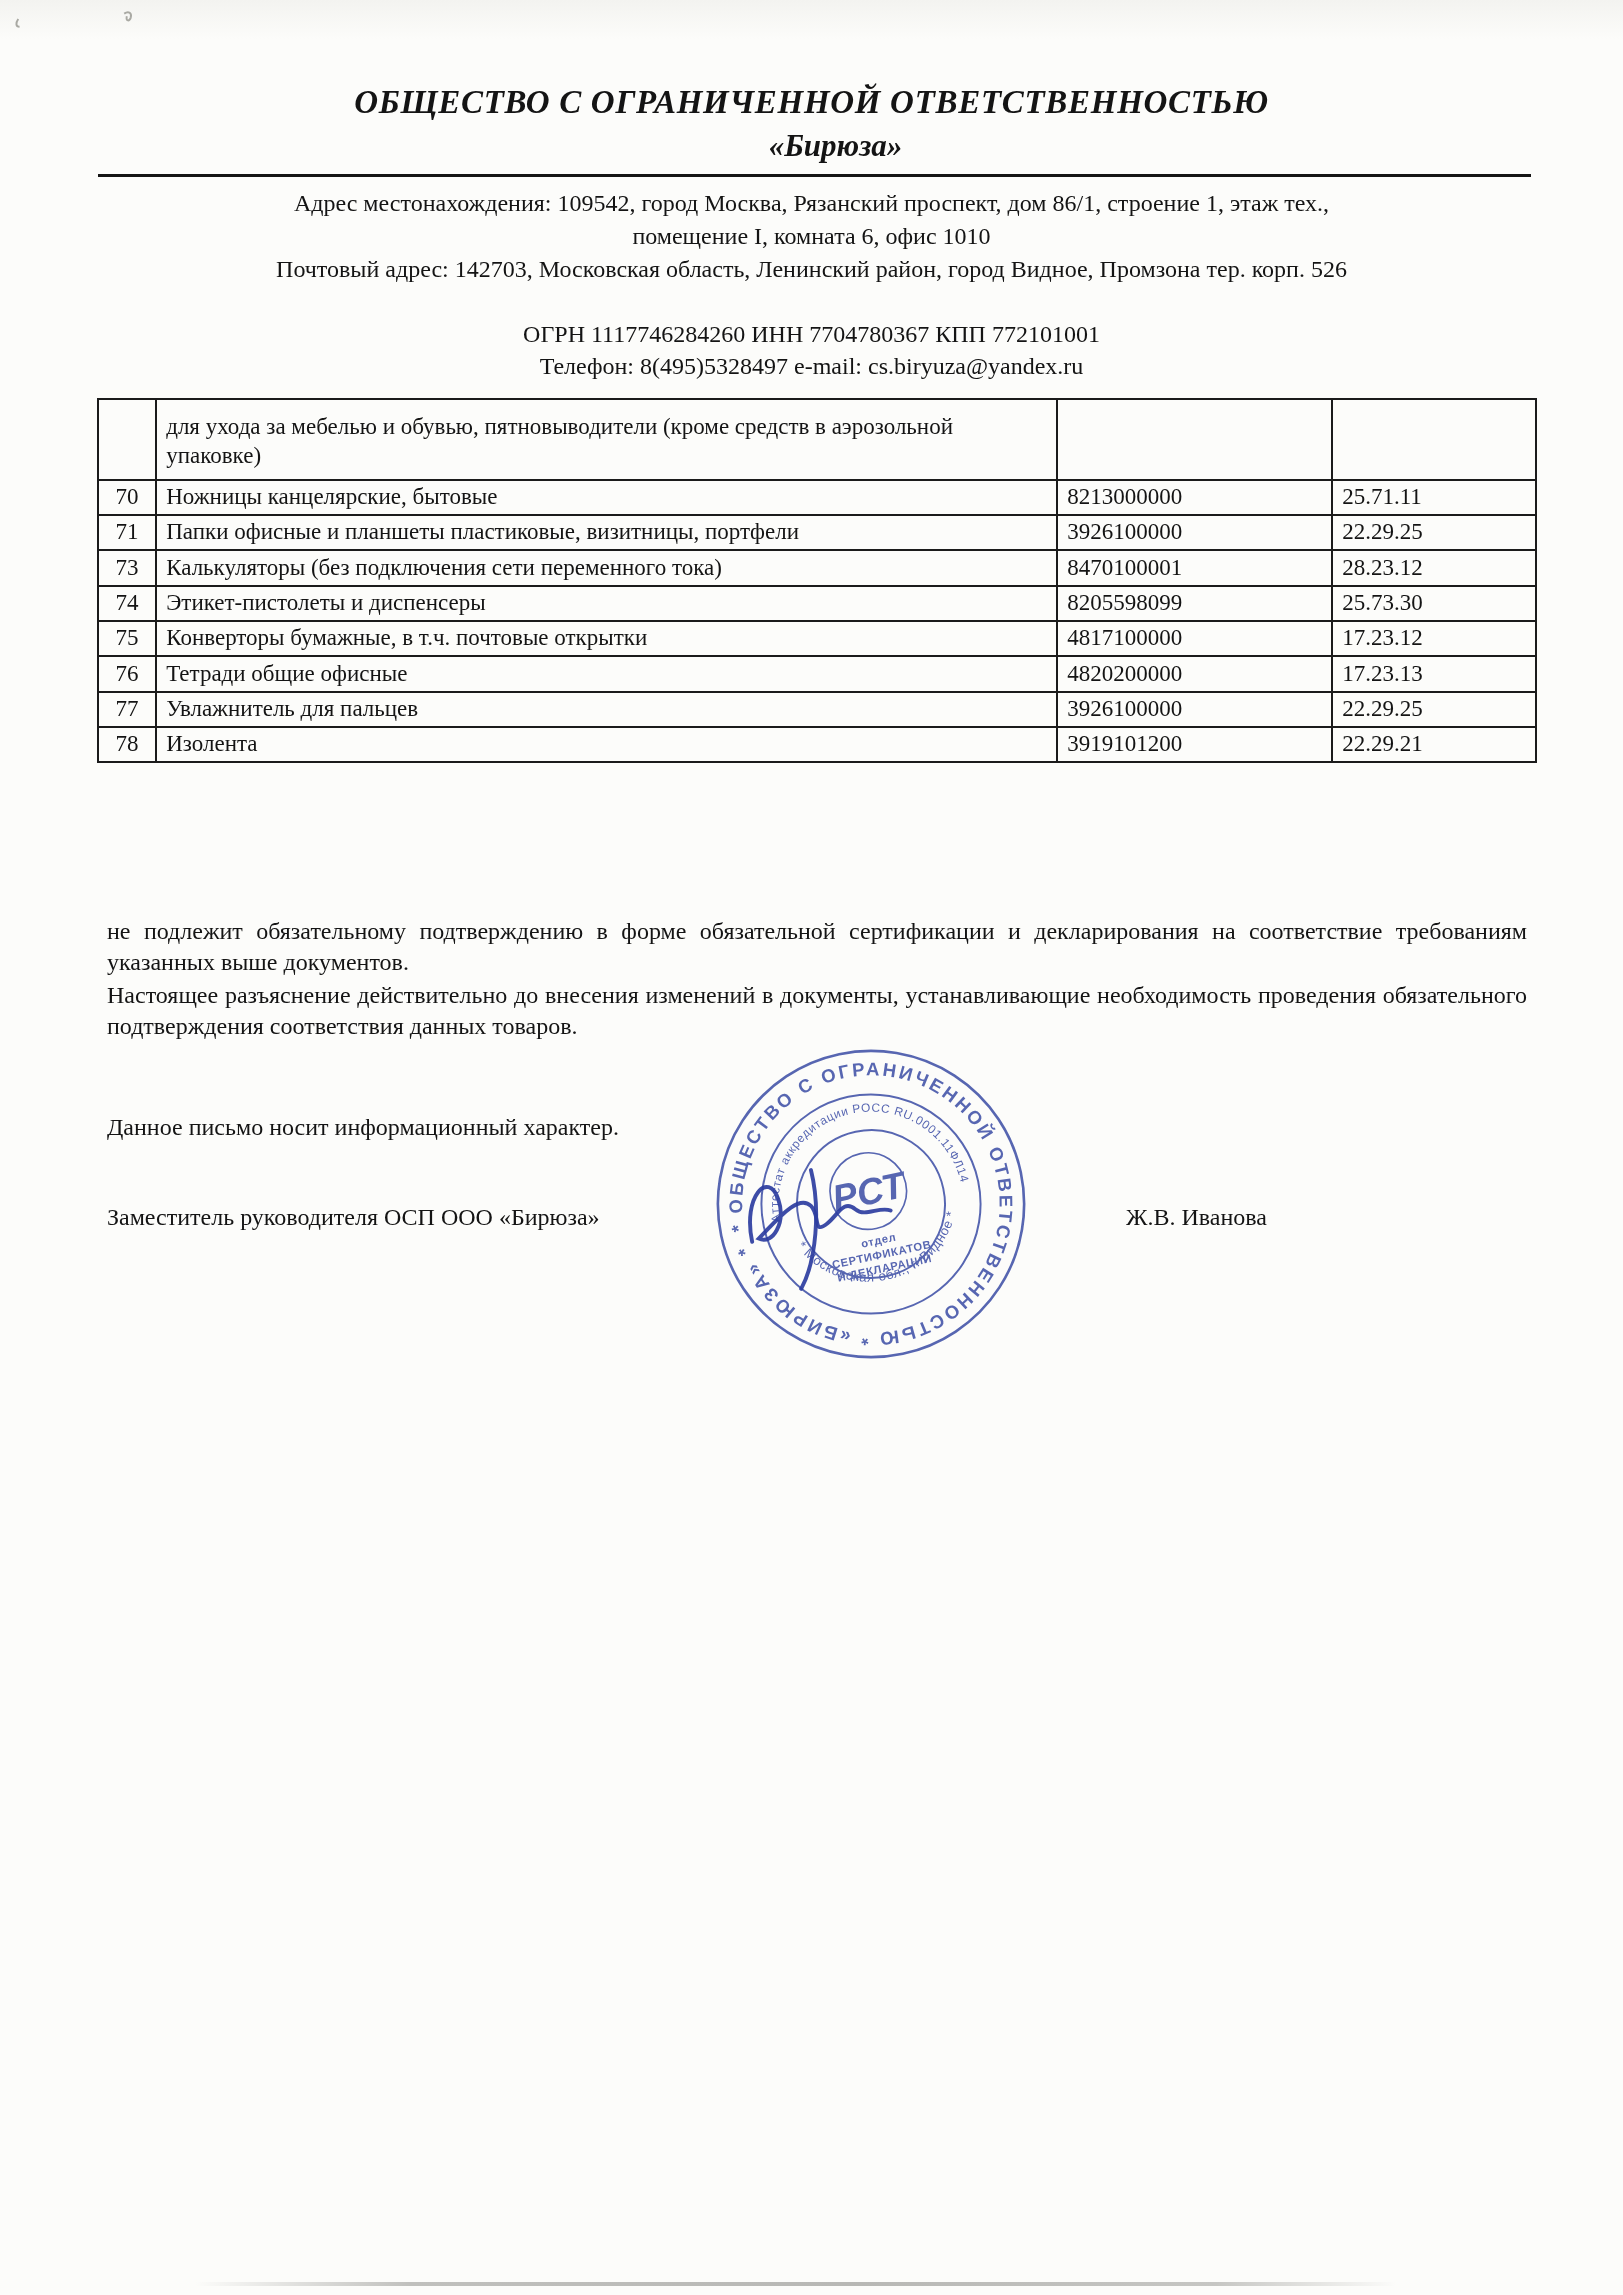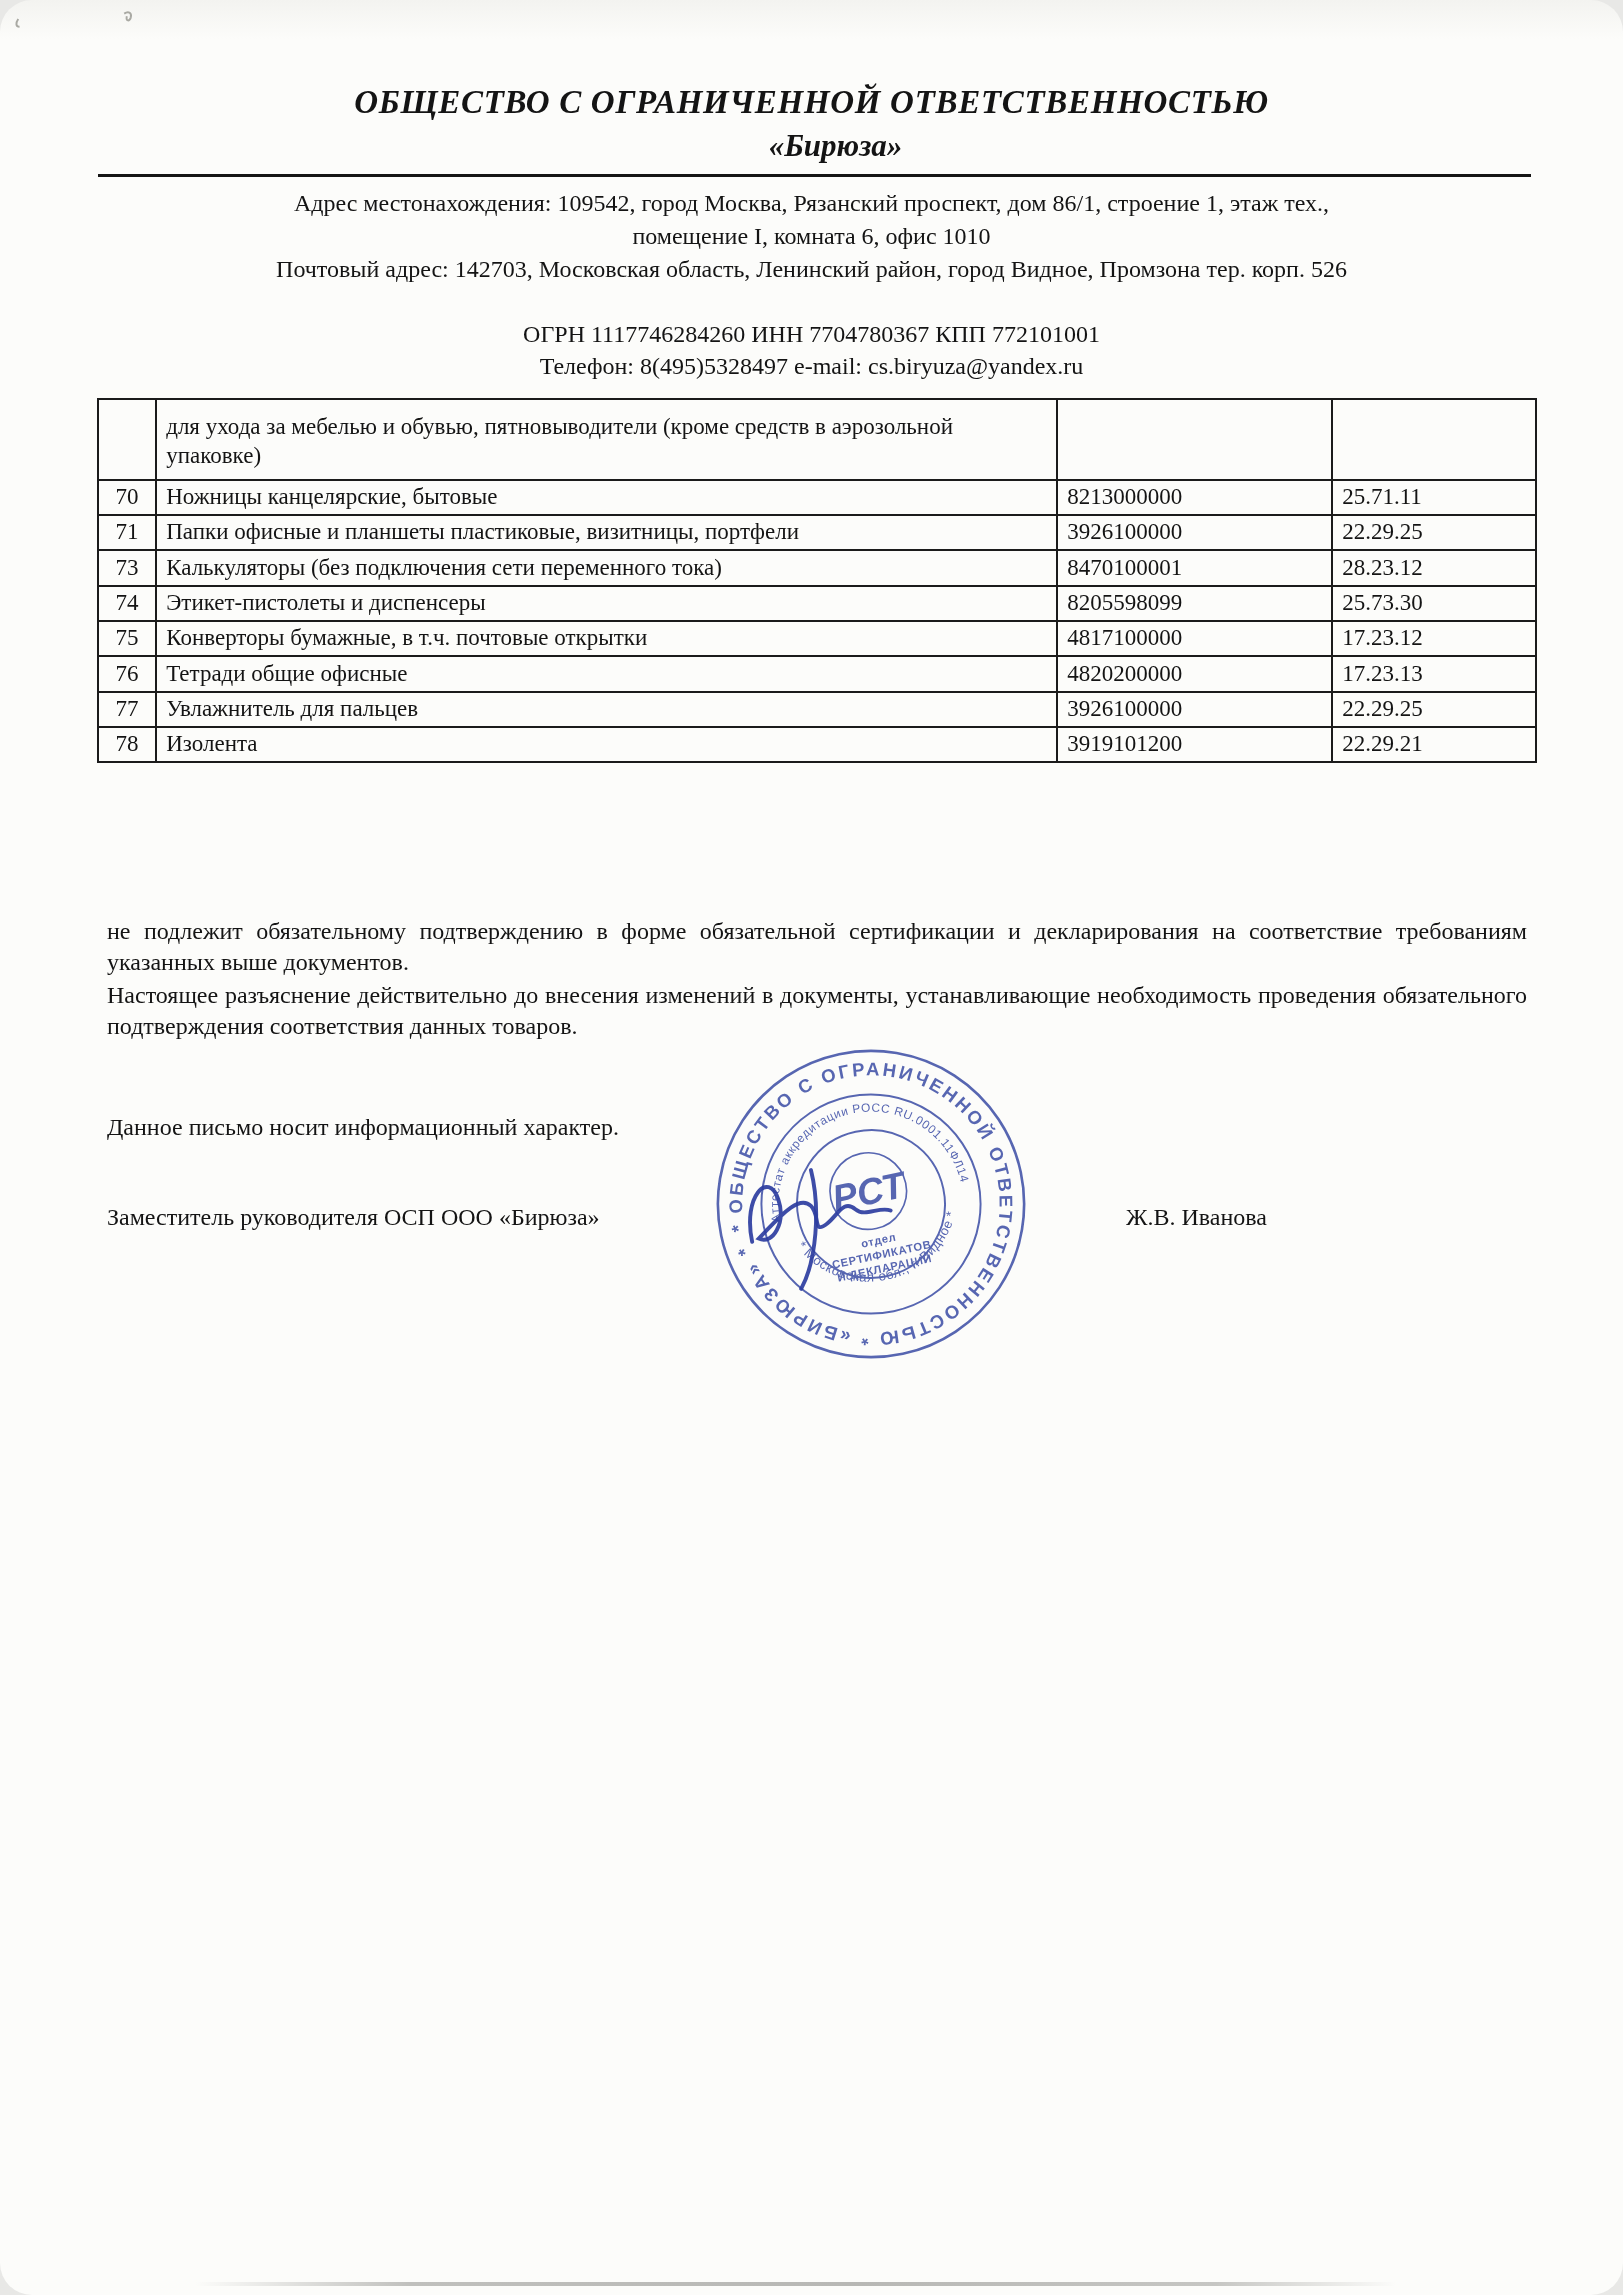--- a/index.html
+++ b/index.html
@@ -5,21 +5,20 @@
   html, body { margin: 0; padding: 0; background: #e8e8e6; }
   .page {
     position: relative;
     width: 1623px;
     height: 2295px;
     margin: 0 auto;
     background: linear-gradient(180deg, #f3f3f0 0px, #fcfcfa 39px, #fcfcfa 100%);
     font-family: "Liberation Serif", "DejaVu Serif", serif;
     color: #141414;
     overflow: hidden;
-    border-radius: 32px;
   }
   .centered { position: absolute; left: 0; width: 100%; text-align: center; }
   .doc-title {
     top: 84px;
     font-size: 33px;
     font-weight: 700;
     font-style: italic;
     letter-spacing: 0.7px;
   }
   .doc-subtitle {

